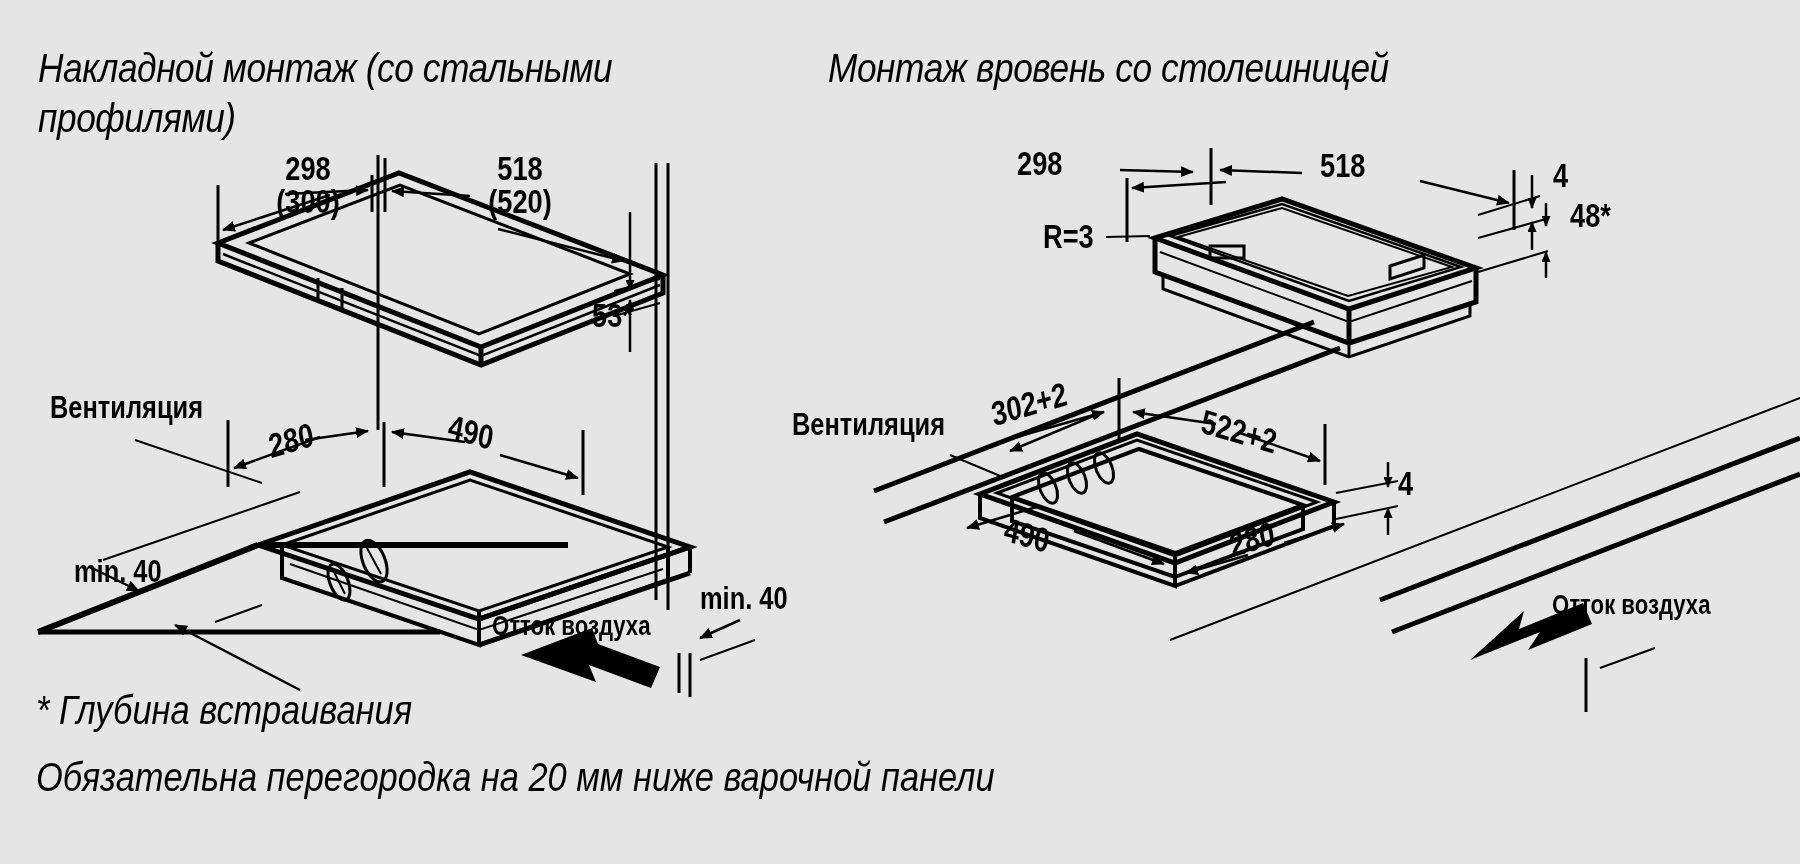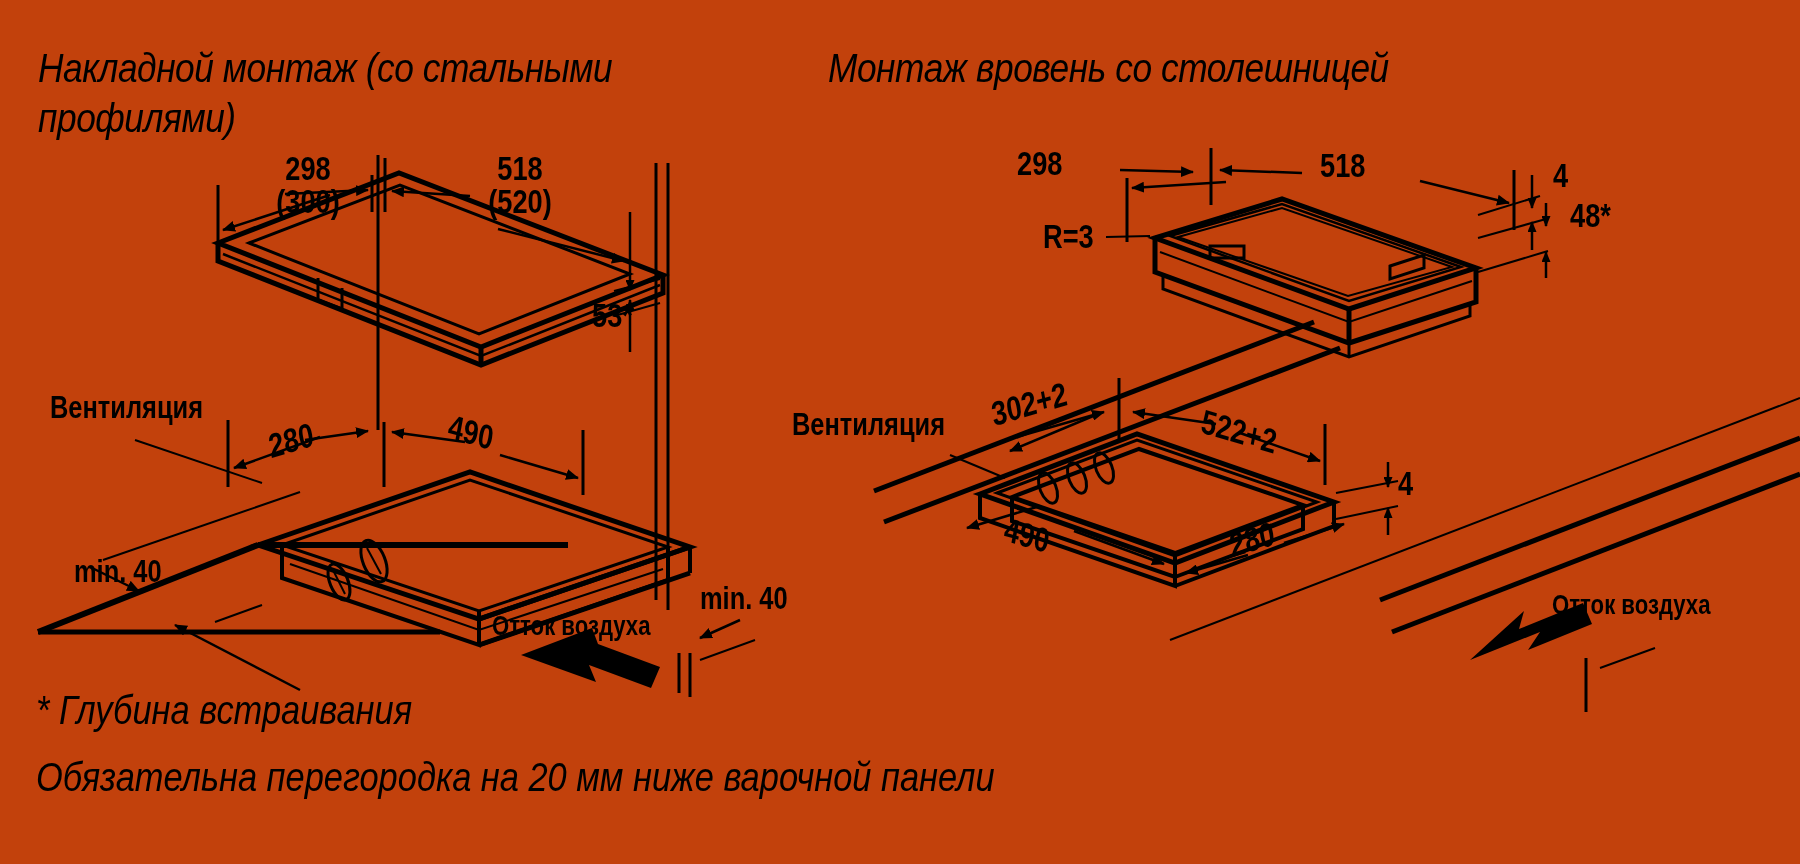--- a/index.html
+++ b/index.html
@@ -5,21 +5,21 @@
 <style>
   html, body {
     margin: 0;
     padding: 0;
     background: #ffffff;
   }
   #page {
     position: relative;
     width: 1800px;
     height: 864px;
-    background: #c2410c;
+    background: #e5e5e5;
     overflow: hidden;
     font-family: "Liberation Sans", sans-serif;
   }
   svg.art {
     position: absolute;
     left: 0;
     top: 0;
     width: 1800px;
     height: 864px;
   }

